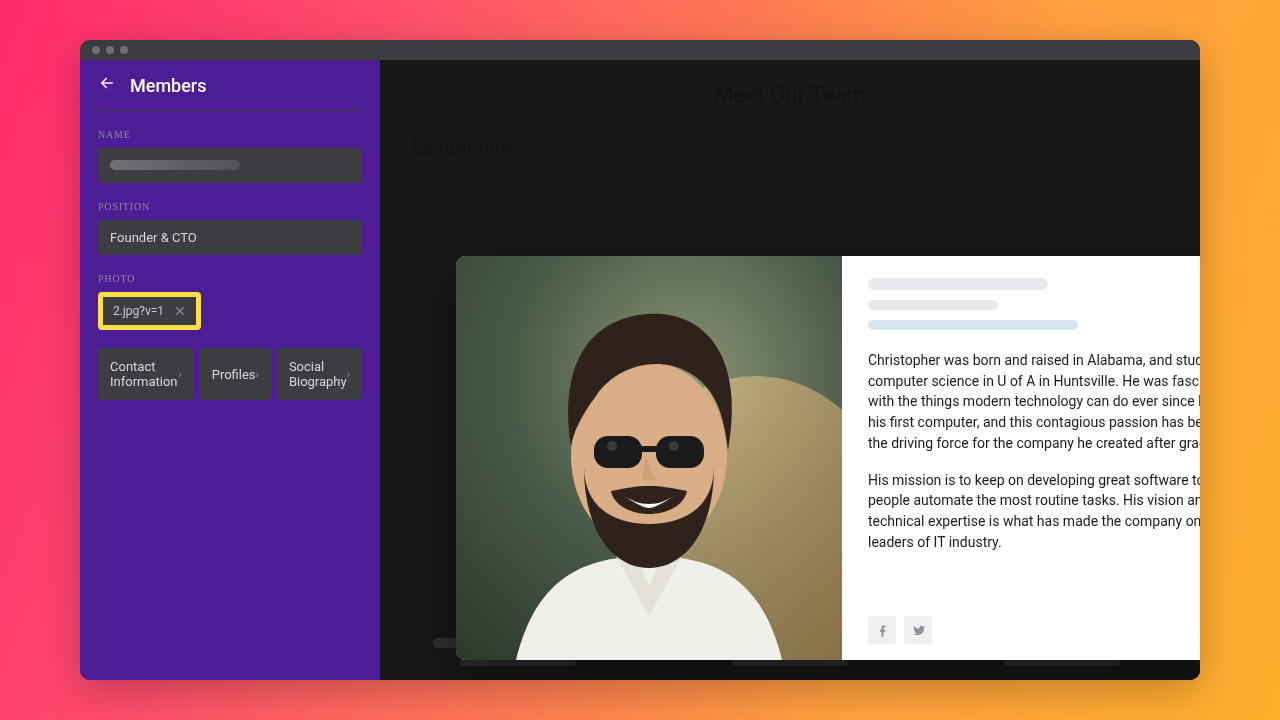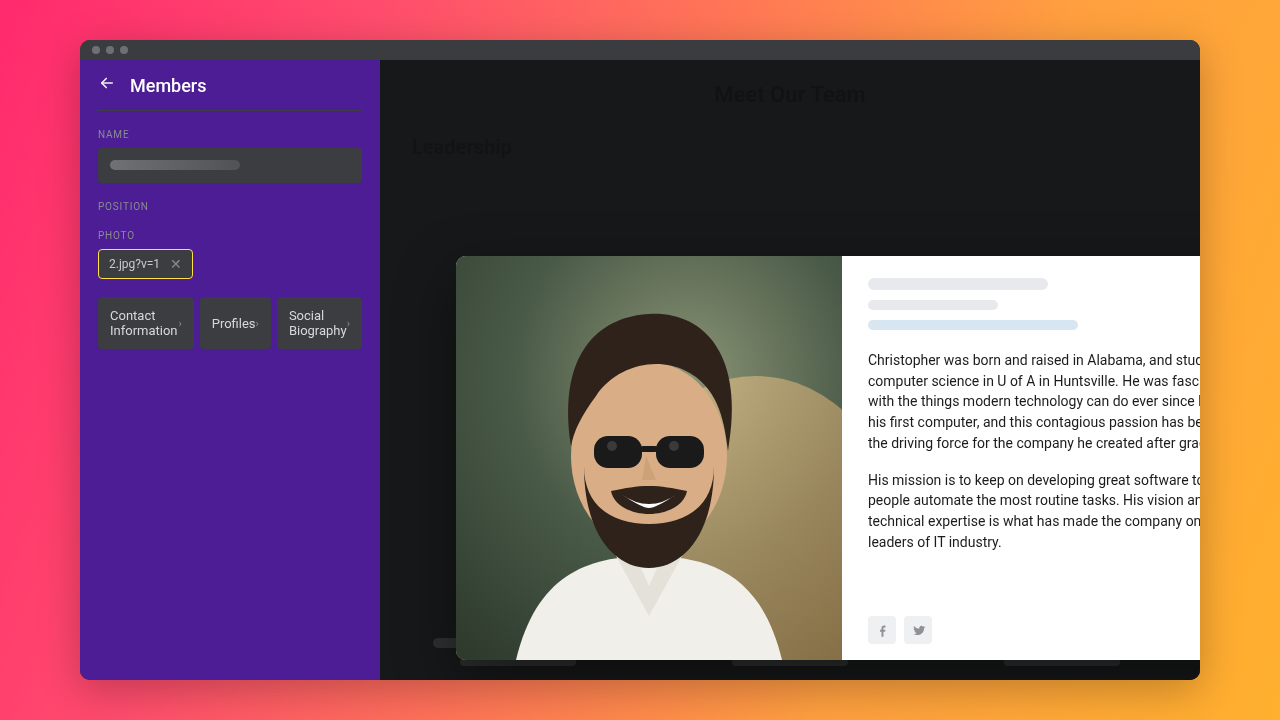--- a/index.html
+++ b/index.html
@@ -22,29 +22,29 @@
 .sidebar {
   width: 300px; background: #4c1d95; color: #e5e5e5; padding: 14px 18px 24px 18px;
   display: flex; flex-direction: column; gap: 18px;
 }
 .side-header {
   display: flex; align-items: center; gap: 14px; padding-bottom: 14px; border-bottom: 1px solid #3d3f42;
 }
 .back-icon svg { width: 18px; height: 18px; stroke: #f0f0f0; }
 .side-title { font-size: 18px; font-weight: 500; color: #fff; }
 .field-label {
-  font-size: 10px; letter-spacing: .8px; color: #8a8c90; text-transform: uppercase;
+  font-size: 10px; letter-spacing: .8px; color: #8a8c90; text-transform: uppercase; font-family: Liberation Serif, serif;
 }
 .text-input {
   background: #3b3d41; border-radius: 4px; padding: 10px 12px; color: #d6d8db; font-size: 13px;
 }
 .name-skel { display: inline-block; height: 10px; width: 130px; border-radius: 6px;
   background: linear-gradient(90deg,#6f7175,#505255); }
 .photo-chip {
-  display: inline-flex; align-items: center; gap: 10px; background: #3b3d41; border: 1px solid #fde047;
+  display: inline-flex; align-items: center; gap: 10px; background: #3b3d41; border: 5px solid #fde047;
   border-radius: 4px; padding: 7px 10px; color: #c8cacc; font-size: 12px;
 }
 .chip-x { color: #8a8c90; font-size: 14px; line-height: 1; }
 .select-row, .accordion-row {
   background: #3b3d41; border-radius: 4px; padding: 11px 12px; color: #d6d8db; font-size: 13px;
   display: flex; align-items: center; justify-content: space-between;
 }
 .caret, .chevron { color: #8a8c90; font-size: 11px; }
 .accordion-stack { display: flex; gap: 6px; }
 .canvas {
@@ -107,20 +107,21 @@
 
       <div class="field-block">
         <div class="field-label">NAME</div>
         <div class="text-input">
           <span class="name-skel"></span>
         </div>
       </div>
 
       <div class="field-block">
         <div class="field-label">POSITION</div>
+        <div class="text-input">Founder &amp; CTO</div>
       </div>
 
       <div class="field-block">
         <div class="field-label">PHOTO</div>
         <div>
           <span class="photo-chip">
             <span>2.jpg?v=1</span>
             <span class="chip-x">✕</span>
           </span>
         </div>

